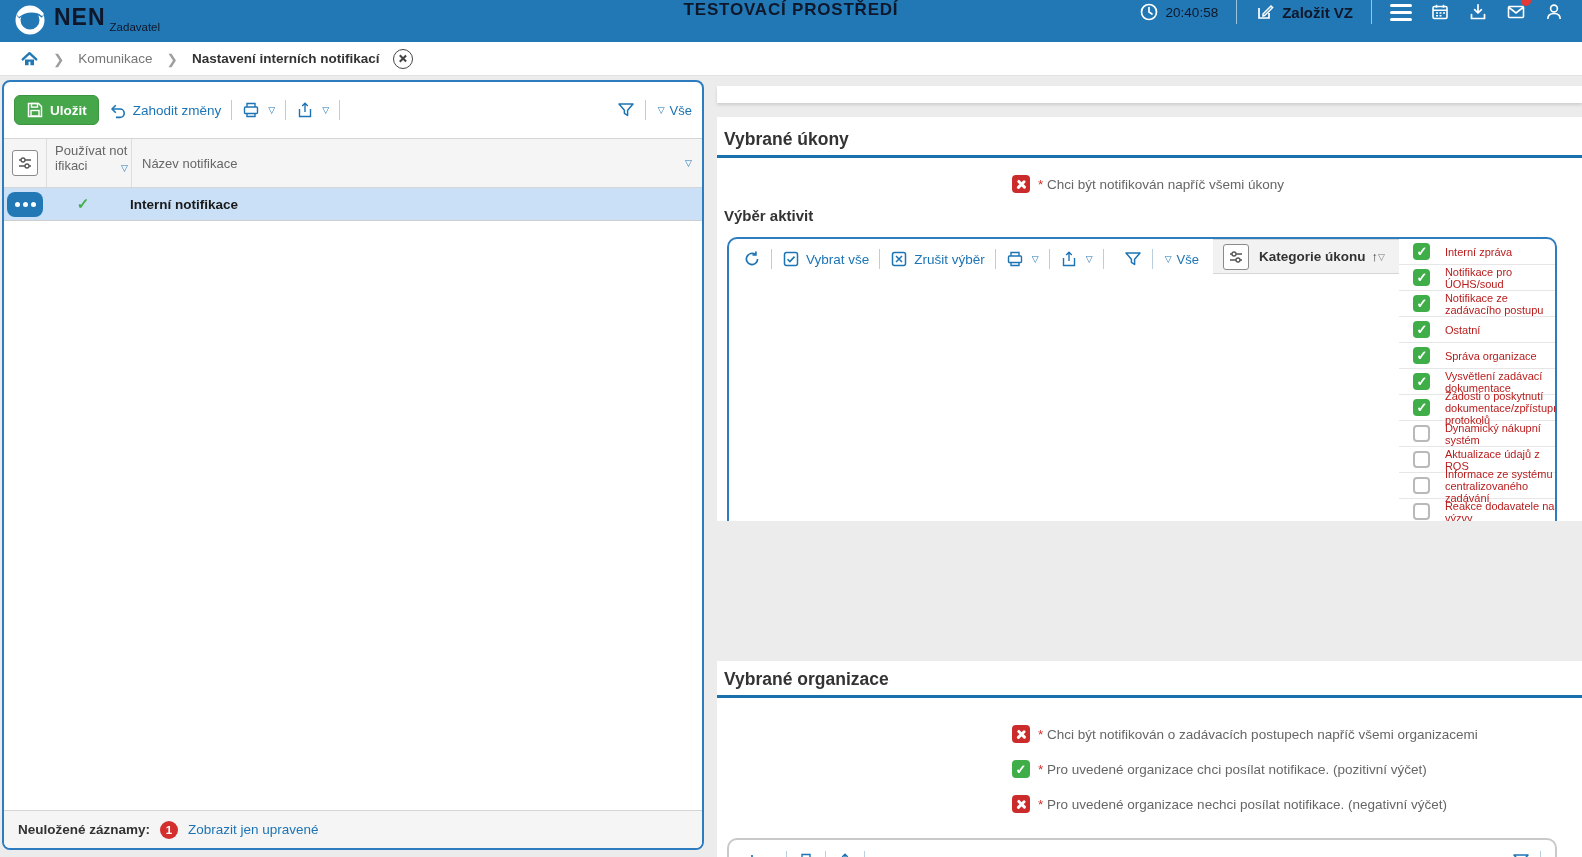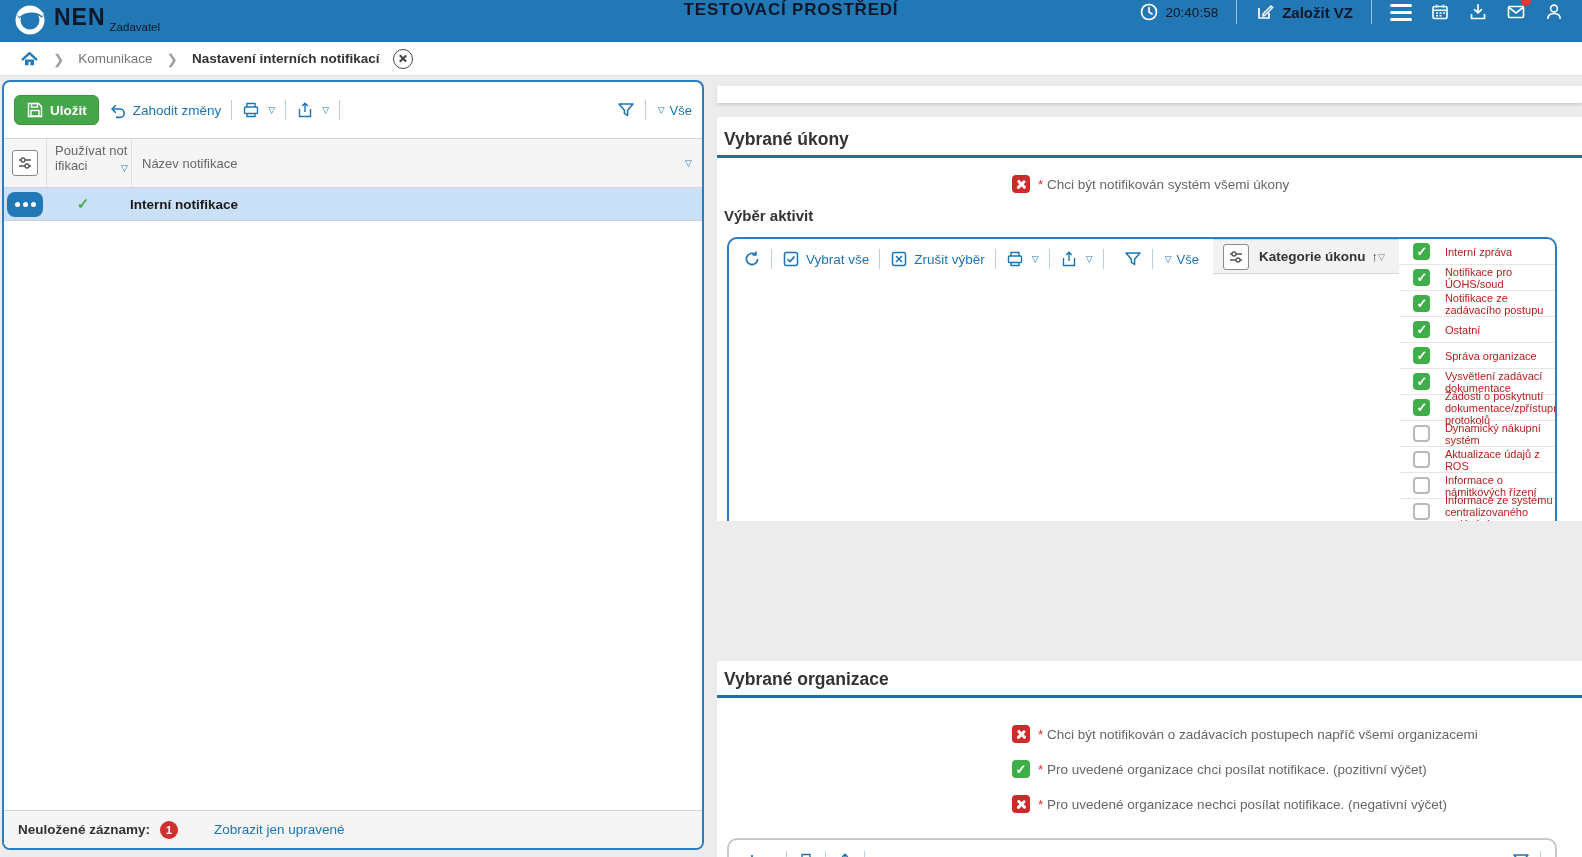--- a/index.html
+++ b/index.html
@@ -62,21 +62,21 @@
   .lrow-c2{width:74px;display:flex;align-items:center;justify-content:center;flex:none;}
   .lrow-c3{flex:1;font-weight:bold;font-size:13.5px;color:#1a1a1a;padding-left:10px;}
   .kebab{background:#2178b5;border-radius:8px;width:36px;height:25px;display:flex;align-items:center;justify-content:center;gap:3px;cursor:pointer;}
   .kebab i{width:5px;height:5px;border-radius:50%;background:#fff;display:block;}
   .check-green{color:#3fae49;font-size:15px;font-weight:bold;}
   .lp-body{flex:1;background:#fff;}
   .lp-footer{height:37px;background:#f5f5f5;border-top:1px solid #d5d5d5;display:flex;align-items:center;
     padding:0 14px;gap:10px;flex:none;font-size:13.5px;}
   .badge-red{width:18px;height:18px;border-radius:50%;background:#d32f2f;color:#fff;font-size:11.5px;
     display:flex;align-items:center;justify-content:center;font-weight:bold;}
-  .footer-link{color:#1d74b4;margin-left:26px;cursor:pointer;}
+  .footer-link{color:#1d74b4;cursor:pointer;}
   .bold{font-weight:bold;}
   
   .r-strip{position:absolute;left:717px;top:86px;right:0;height:17px;background:#fff;
     box-shadow:0 2px 3px rgba(0,0,0,.13);}
   .section{position:absolute;left:717px;right:0;background:#fff;}
   .sec-tasks{top:117px;height:404px;overflow:hidden;}
   .sec-orgs{top:661px;bottom:0;overflow:hidden;padding-left:8px;}
   .sec-title{position:absolute;left:7px;font-size:17.5px;font-weight:bold;color:#333;}
   .sec-rule{position:absolute;left:0;right:0;height:3px;background:#1a6fad;}
   .cbrow{position:absolute;left:295px;display:flex;align-items:center;gap:8px;font-size:13.5px;color:#666;}
@@ -269,21 +269,21 @@
   </div>
 </div>
 
 <div class="r-strip"></div>
 
 <section class="section sec-tasks">
   <div class="sec-title" style="top:12px;">Vybrané úkony</div>
   <div class="sec-rule" style="top:38px;"></div>
   <div class="cbrow" style="top:58px;">
     <span class="cb cb-red"></span>
-    <span><span class="star">* </span><span>Chci být notifikován systém všemi úkony</span></span>
+    <span><span class="star">* </span><span>Chci být notifikován napříč všemi úkony</span></span>
   </div>
   <div class="sub-title" style="top:90px;">Výběr aktivit</div>
 
   <div class="apanel">
     <div class="ap-toolbar">
       <svg class="icon18" viewBox="0 0 18 18">
         <path d="M14.6 9 a5.6 5.6 0 1 1 -2.1-4.4" fill="none" stroke="#1d74b4" stroke-width="1.7"></path>
         <path d="M12.9 1.6 v3.4 h-3.4" fill="none" stroke="#1d74b4" stroke-width="1.7"></path>
       </svg>
       <div class="v-div"></div>
@@ -404,26 +404,20 @@
     <span class="alabel">Dynamický nákupní systém</span>
   </div>
 
   <div class="arow">
     <span class="acb-cell">
             <span class="cb cb-sm cb-empty"></span>
           </span>
     <span class="alabel">Aktualizace údajů z ROS</span>
   </div>
 
-  <div class="arow">
-    <span class="acb-cell">
-            <span class="cb cb-sm cb-empty"></span>
-          </span>
-    <span class="alabel">Informace o námitkových řízení</span>
-  </div>
 
   <div class="arow">
     <span class="acb-cell">
             <span class="cb cb-sm cb-empty"></span>
           </span>
     <span class="alabel">Informace ze systému centralizovaného zadávání</span>
   </div>
 
   <div class="arow">
     <span class="acb-cell">

